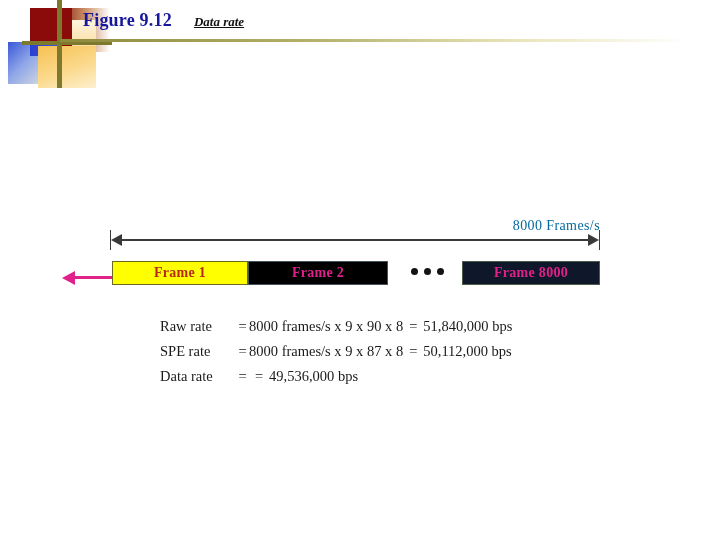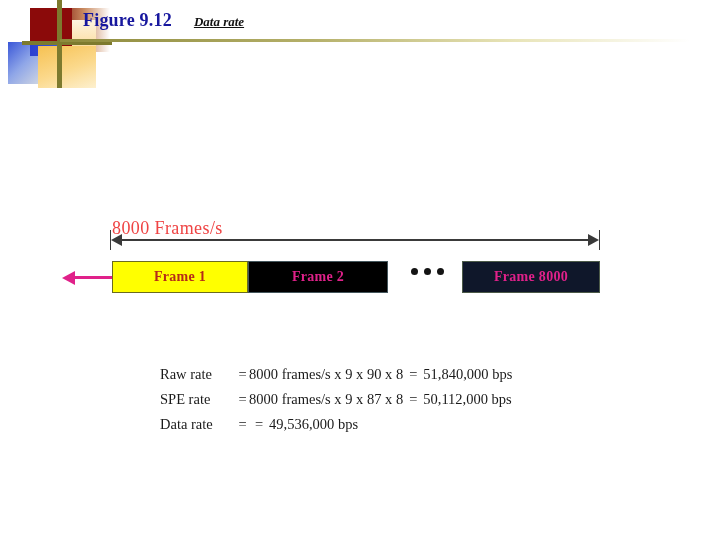--- a/index.html
+++ b/index.html
@@ -128,23 +128,23 @@
     width: 720px;
     height: 540px;
   }
 
   
   #span-label {
     position: absolute;
     left: 112px;
     top: 218px;
     width: 488px;
-    text-align: left;
-    font-size: 18px;
-    color: #ef4444;
+    text-align: right;
+    font-size: 14px;
+    color: #0369a1;
     letter-spacing: 0.4px;
     white-space: nowrap;
   }
 
   
   #span-arrow {
     position: absolute;
     left: 110px;
     top: 230px;
     width: 490px;
@@ -181,21 +181,21 @@
   }
   .arrow-head.right {
     right: 1px;
     border-left: 11px solid #3a3a3a;
   }
 
   
   .frame-box {
     position: absolute;
     top: 261px;
-    height: 32px;
+    height: 24px;
     border: 1px solid #3d4a44;
     box-sizing: border-box;
     display: flex;
     align-items: center;
     justify-content: center;
     font-size: 14px;
     font-weight: bold;
     letter-spacing: 0.3px;
   }
   #frame-1 {
@@ -264,21 +264,20 @@
     border-bottom: 7px solid transparent;
     border-right: 13px solid #e0218a;
   }
 
   
   #equations {
     position: absolute;
     left: 160px;
     top: 318px;
     width: 420px;
-    margin-top: 48px;
   }
   .eq-row {
     display: flex;
     align-items: baseline;
     font-size: 14.5px;
     color: #1a1a1a;
     height: 25px;
     white-space: nowrap;
   }
   .eq-label {

